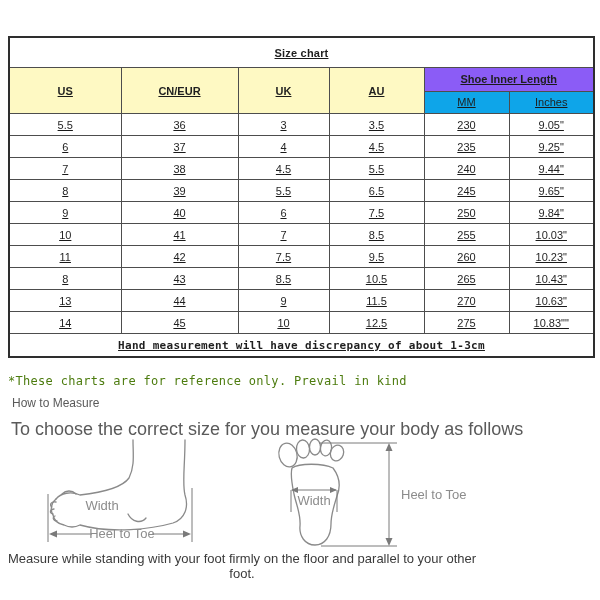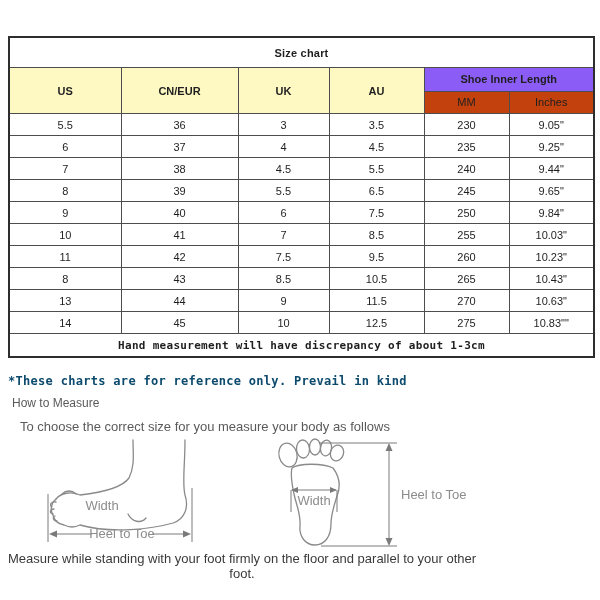--- a/index.html
+++ b/index.html
@@ -5,21 +5,21 @@
   html, body { margin: 0; padding: 0; }
   body {
     width: 600px; height: 600px;
     background: #ffffff;
     font-family: "Liberation Sans", sans-serif;
     color: #1a1a1a;
     overflow: hidden;
     position: relative;
   }
   
-  .chart-wrap { position: absolute; left: 8px; top: 36px; width: 527px; }
+  .chart-wrap { position: absolute; left: 8px; top: 36px; width: 527px; text-decoration: underline; }
   table.size-chart {
     border-collapse: collapse;
     width: 585px;
     table-layout: fixed;
     border: 2px solid #2e2e2e;
   }
   table.size-chart td, table.size-chart th {
     border: 1px solid #4d4d4d;
     text-align: center;
     vertical-align: middle;
@@ -39,51 +39,51 @@
     font-weight: bold;
     height: 45px;
   }
   th.inner-head {
     background: #8b5cf6;
     font-size: 13px;
     font-weight: bold;
     height: 22px;
   }
   th.sub-head {
-    background: #c2410c;
+    background: #0ea5e9;
     font-size: 11px;
     font-weight: normal;
     height: 21px;
     color: #2a2a2a;
   }
   tbody td { height: 21px; }
   td.note-cell {
     height: 22px;
     font-family: "DejaVu Sans Mono", monospace;
     font-weight: bold;
     font-size: 12px;
     letter-spacing: 0.3px;
   }
   
   .disclaimer {
     position: absolute; left: 8px; top: 374px;
     font-family: "DejaVu Sans Mono", monospace;
-    font-weight: bold;
+    font-weight: normal;
     font-size: 12px;
     letter-spacing: 0.3px;
-    color: #0c4a6e;
+    color: #4d7c0f;
   }
   .htm-heading {
     position: absolute; left: 12px; top: 396px;
     font-size: 12px;
     color: #5a5a5a;
   }
   .htm-sub {
-    position: absolute; left: 20px; top: 419px;
-    font-size: 13px;
+    position: absolute; left: 11px; top: 419px;
+    font-size: 18px;
     color: #5a5a5a;
   }
   
   .diagrams {
     position: absolute; left: 0; top: 438px; width: 600px;
     display: flex; align-items: flex-start;
     padding-left: 40px; gap: 56px;
     box-sizing: border-box;
   }
   .diagram svg { display: block; }

